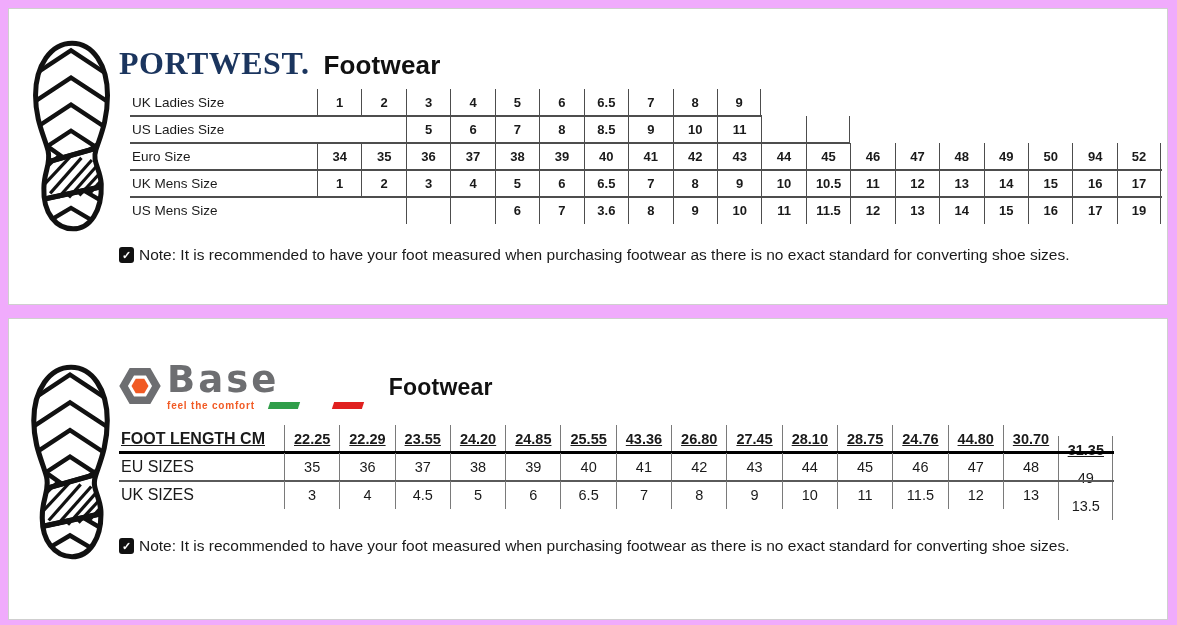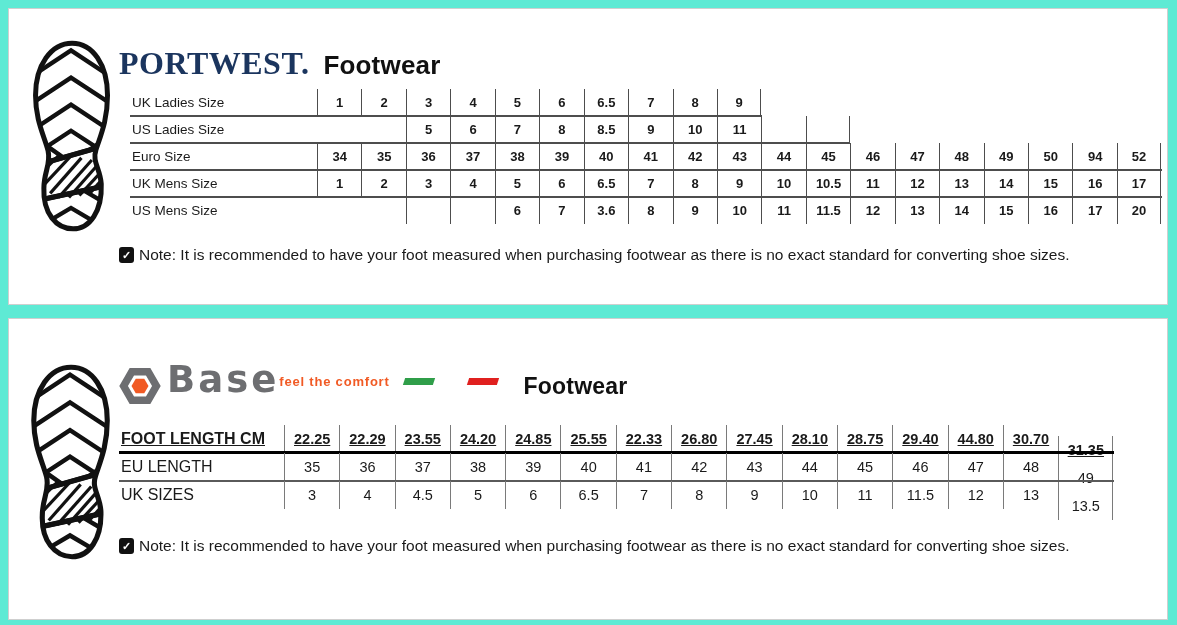--- a/index.html
+++ b/index.html
@@ -1,39 +1,39 @@
 <!DOCTYPE html>
 <html><head>
 <meta charset="utf-8">
 <style>
   * { margin:0; padding:0; box-sizing:border-box; }
   html,body { width:1177px; height:625px; background:#ffffff; font-family:"Liberation Sans", sans-serif; color:#1a1a1a; }
-  .page { position:relative; width:1177px; height:625px; background:#5eead4; overflow:hidden; }
+  .page { position:relative; width:1177px; height:625px; background:#f0abfc; overflow:hidden; }
 
   .panel { position:absolute; left:8px; width:1160px; background:#fff; border:1px solid #cfcfcf; }
   .panel-top { top:8px; height:297px; }
   .panel-bottom { top:318px; height:302px; }
 
   .shoeprint { position:absolute; }
   .shoeprint-top { left:20px; top:30px; width:84px; height:194px; }
   .shoeprint-bottom { left:18px; top:44px; width:86px; height:198px; }
 
   
   .pw-header { position:absolute; left:110px; top:36px; display:flex; align-items:baseline; }
   .pw-brand { font-family:"Liberation Serif", serif; font-weight:bold; font-size:32px; letter-spacing:0.5px; color:#1b355e; }
   .pw-title { font-size:26px; font-weight:bold; color:#111; margin-left:14px; letter-spacing:0.2px; }
 
   
   .base-header { position:absolute; left:108px; top:44px; display:flex; align-items:center; }
   .base-logo { display:flex; align-items:flex-start; }
   .base-nut { width:46px; height:46px; margin-right:4px; }
-  .base-word-wrap { display:flex; flex-direction:row; }
+  .base-word-wrap { display:flex; flex-direction:column; }
   .base-word { font-weight:bold; font-size:37px; line-height:34px; color:#6d6e71; letter-spacing:3px; font-family:"DejaVu Sans", sans-serif; }
   .base-tagrow { display:flex; align-items:center; margin-top:3px; }
-  .base-tagline { color:#f15a24; font-size:13px; font-weight:bold; letter-spacing:0.8px; white-space:nowrap; }
+  .base-tagline { color:#f15a24; font-size:10px; font-weight:bold; letter-spacing:0.8px; white-space:nowrap; }
   .flag-bar { width:30px; height:7px; transform:skewX(-18deg); margin-left:14px; }
   .flag-green { background:#2f9e49; }
   .flag-red { background:#e0201f; margin-left:34px; }
   .base-title { font-size:23px; font-weight:bold; color:#111; margin-left:26px; letter-spacing:0.2px; }
 
   
   .sizetable { position:absolute; }
   .pw-table { left:110px; top:80px; width:1032px; }
   .base-table { left:110px; top:106px; width:995px; }
   .trow { position:relative; display:flex; align-items:center; }
@@ -215,21 +215,21 @@
           <div class="tcell b">9</div>
           <div class="tcell b">10</div>
           <div class="tcell b">11</div>
           <div class="tcell b">11.5</div>
           <div class="tcell b">12</div>
           <div class="tcell b">13</div>
           <div class="tcell b">14</div>
           <div class="tcell b">15</div>
           <div class="tcell b">16</div>
           <div class="tcell b">17</div>
-          <div class="tcell b bend">20</div>
+          <div class="tcell b bend">19</div>
         </div>
       </div>
 
     <div class="note note-top">
       <span class="note-icon">✓</span>
       <span>Note: It is recommended to have your foot measured when purchasing footwear as there is no exact standard for converting shoe sizes.</span>
     </div>
   </div>
 
   <div class="panel panel-bottom">
@@ -260,33 +260,33 @@
 
     <div class="sizetable base-table">
         <div class="trow hdr">
           <div class="tlabel">FOOT LENGTH CM</div>
           <div class="tcell b">22.25</div>
           <div class="tcell b">22.29</div>
           <div class="tcell b">23.55</div>
           <div class="tcell b">24.20</div>
           <div class="tcell b">24.85</div>
           <div class="tcell b">25.55</div>
-          <div class="tcell b">22.33</div>
+          <div class="tcell b">43.36</div>
           <div class="tcell b">26.80</div>
           <div class="tcell b">27.45</div>
           <div class="tcell b">28.10</div>
           <div class="tcell b">28.75</div>
-          <div class="tcell b">29.40</div>
+          <div class="tcell b">24.76</div>
           <div class="tcell b">44.80</div>
           <div class="tcell b">30.70</div>
           <div class="tcell b bend">31.35</div>
           <div class="hline thick" style="width: 994.5px;"></div>
         </div>
         <div class="trow">
-          <div class="tlabel">EU LENGTH</div>
+          <div class="tlabel">EU SIZES</div>
           <div class="tcell b">35</div>
           <div class="tcell b">36</div>
           <div class="tcell b">37</div>
           <div class="tcell b">38</div>
           <div class="tcell b">39</div>
           <div class="tcell b">40</div>
           <div class="tcell b">41</div>
           <div class="tcell b">42</div>
           <div class="tcell b">43</div>
           <div class="tcell b">44</div>

